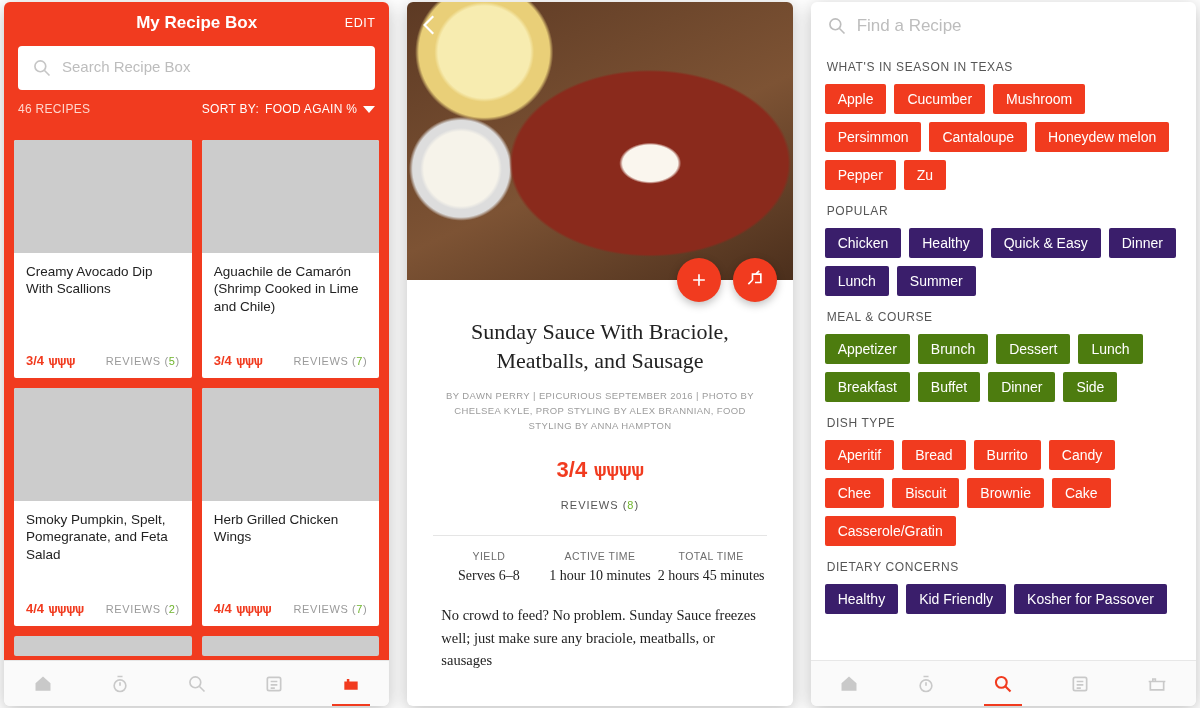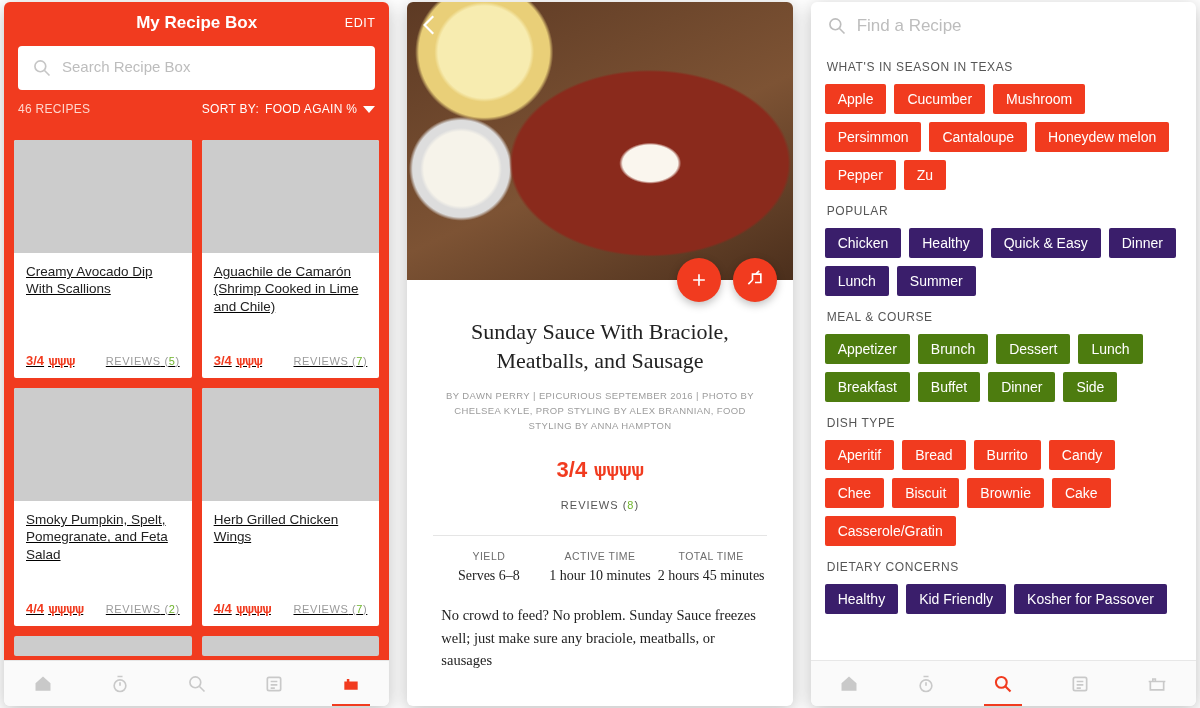--- a/index.html
+++ b/index.html
@@ -43,21 +43,21 @@
   }
   .s1-sort { display:flex; align-items:center; gap:6px; color:#fff; }
   .s1-sort .chev { display:inline-block; width:0;height:0;border-left:6px solid transparent;border-right:6px solid transparent;border-top:7px solid #fff; }
   .s1-grid {
     flex:1; background:#f13b1f; padding:10px 10px 4px;
     display:grid; grid-template-columns:1fr 1fr; gap:10px;
     overflow:hidden;
   }
   .card { background:#fff; border-radius:2px; overflow:hidden; display:flex; flex-direction:column; }
   .card .thumb { height:120px; background:#ccc center/cover no-repeat; }
-  .card .body { padding:10px 12px 10px; display:flex; flex-direction:column; gap:10px; min-height:125px;text-decoration:underline;}
+  .card .body { padding:10px 12px 10px; display:flex; flex-direction:column; gap:10px; min-height:125px;}
   .card .title { font-size:13.5px; line-height:1.28; color:#222; }
   .card .meta { display:flex; justify-content:space-between; align-items:center; margin-top:auto; }
   .rating { color:#f13b1f; font-weight:600; font-size:13px; display:inline-flex; align-items:center; gap:4px;}
   .forks { color:#f13b1f; letter-spacing:-1px; font-size:13px; }
   .reviews { font-size:11px; letter-spacing:.6px; color:#9a9a9a; }
   .reviews .n { color:#6fb52c; }
   .tabbar {
     height:46px; background:#fafafa; border-top:1px solid #e7e7e7;
     display:flex; justify-content:space-around; align-items:center;
     color:#c9c9c9;

